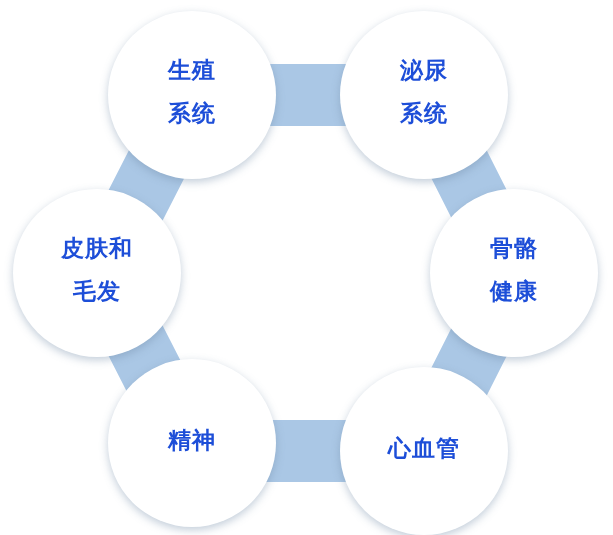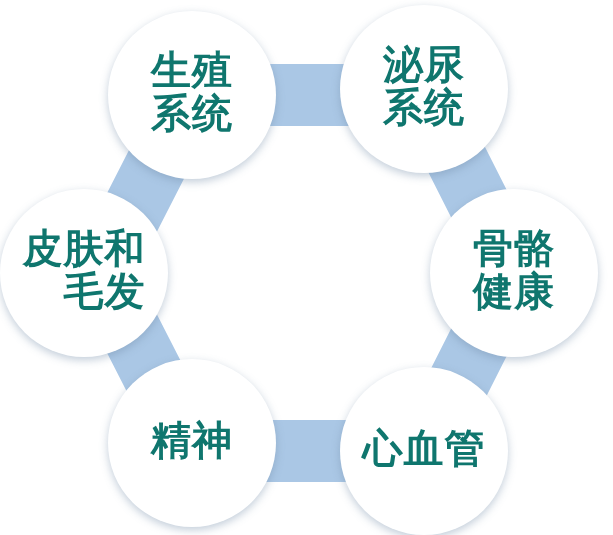--- a/index.html
+++ b/index.html
@@ -29,31 +29,31 @@
     height: 168px;
     border-radius: 50%;
     background: #ffffff;
     box-shadow: 0 3px 9px rgba(110, 135, 165, 0.42);
     z-index: 1;
     display: flex;
     align-items: center;
     justify-content: center;
   }
   .node-tl { left: 108px; top: 11px; }
-  .node-tr { left: 340px; top: 5px; }
-  .node-l  { left: 0;  top: 189px; }
+  .node-tr { left: 340px; top: 11px; }
+  .node-l  { left: 13px;  top: 189px; }
   .node-r  { left: 430px; top: 189px; }
   .node-bl { left: 108px; top: 359px; }
   .node-br { left: 340px; top: 367px; }
   .label {
     display: flex;
     flex-direction: column;
-    align-items: flex-end;
-    color: #0f766e;
-    font-size: 40px;
+    align-items: center;
+    color: #1d4ed8;
+    font-size: 23px;
     font-weight: 700;
     line-height: 43px;
     letter-spacing: 1px;
     transform: translateY(-3px);
   }
 </style>
 </head>
 <body>
 
 <div class="stage">

